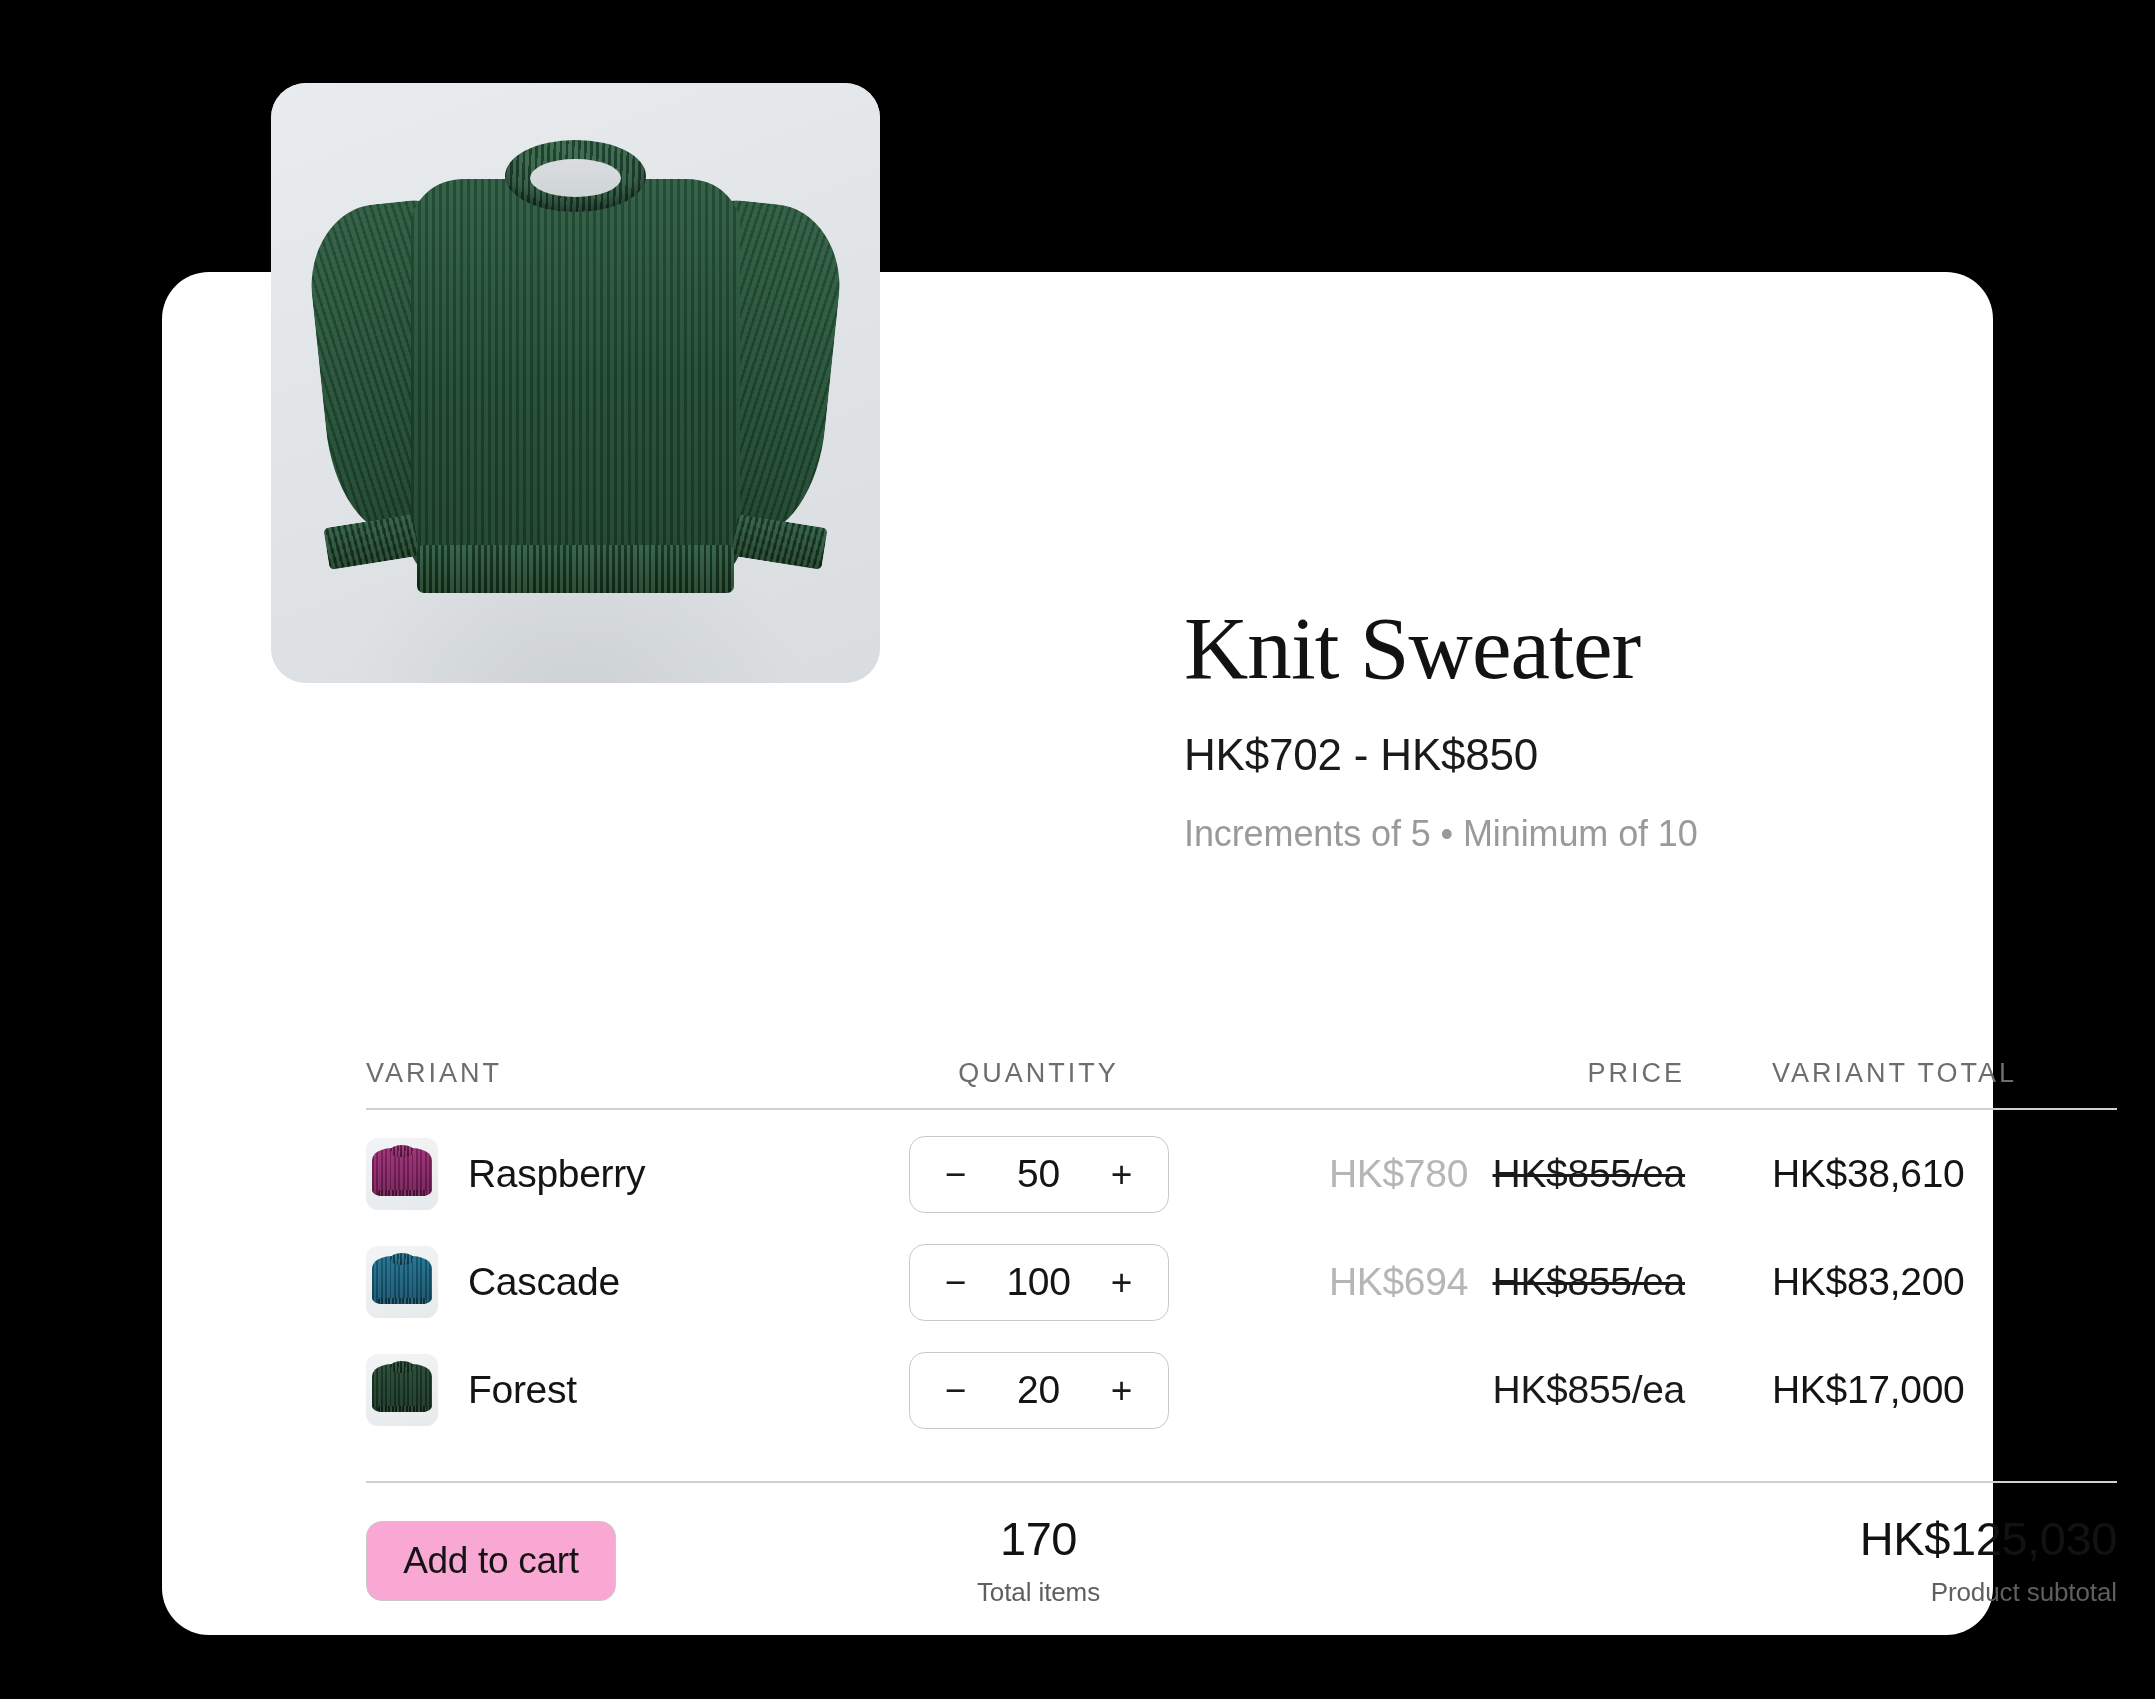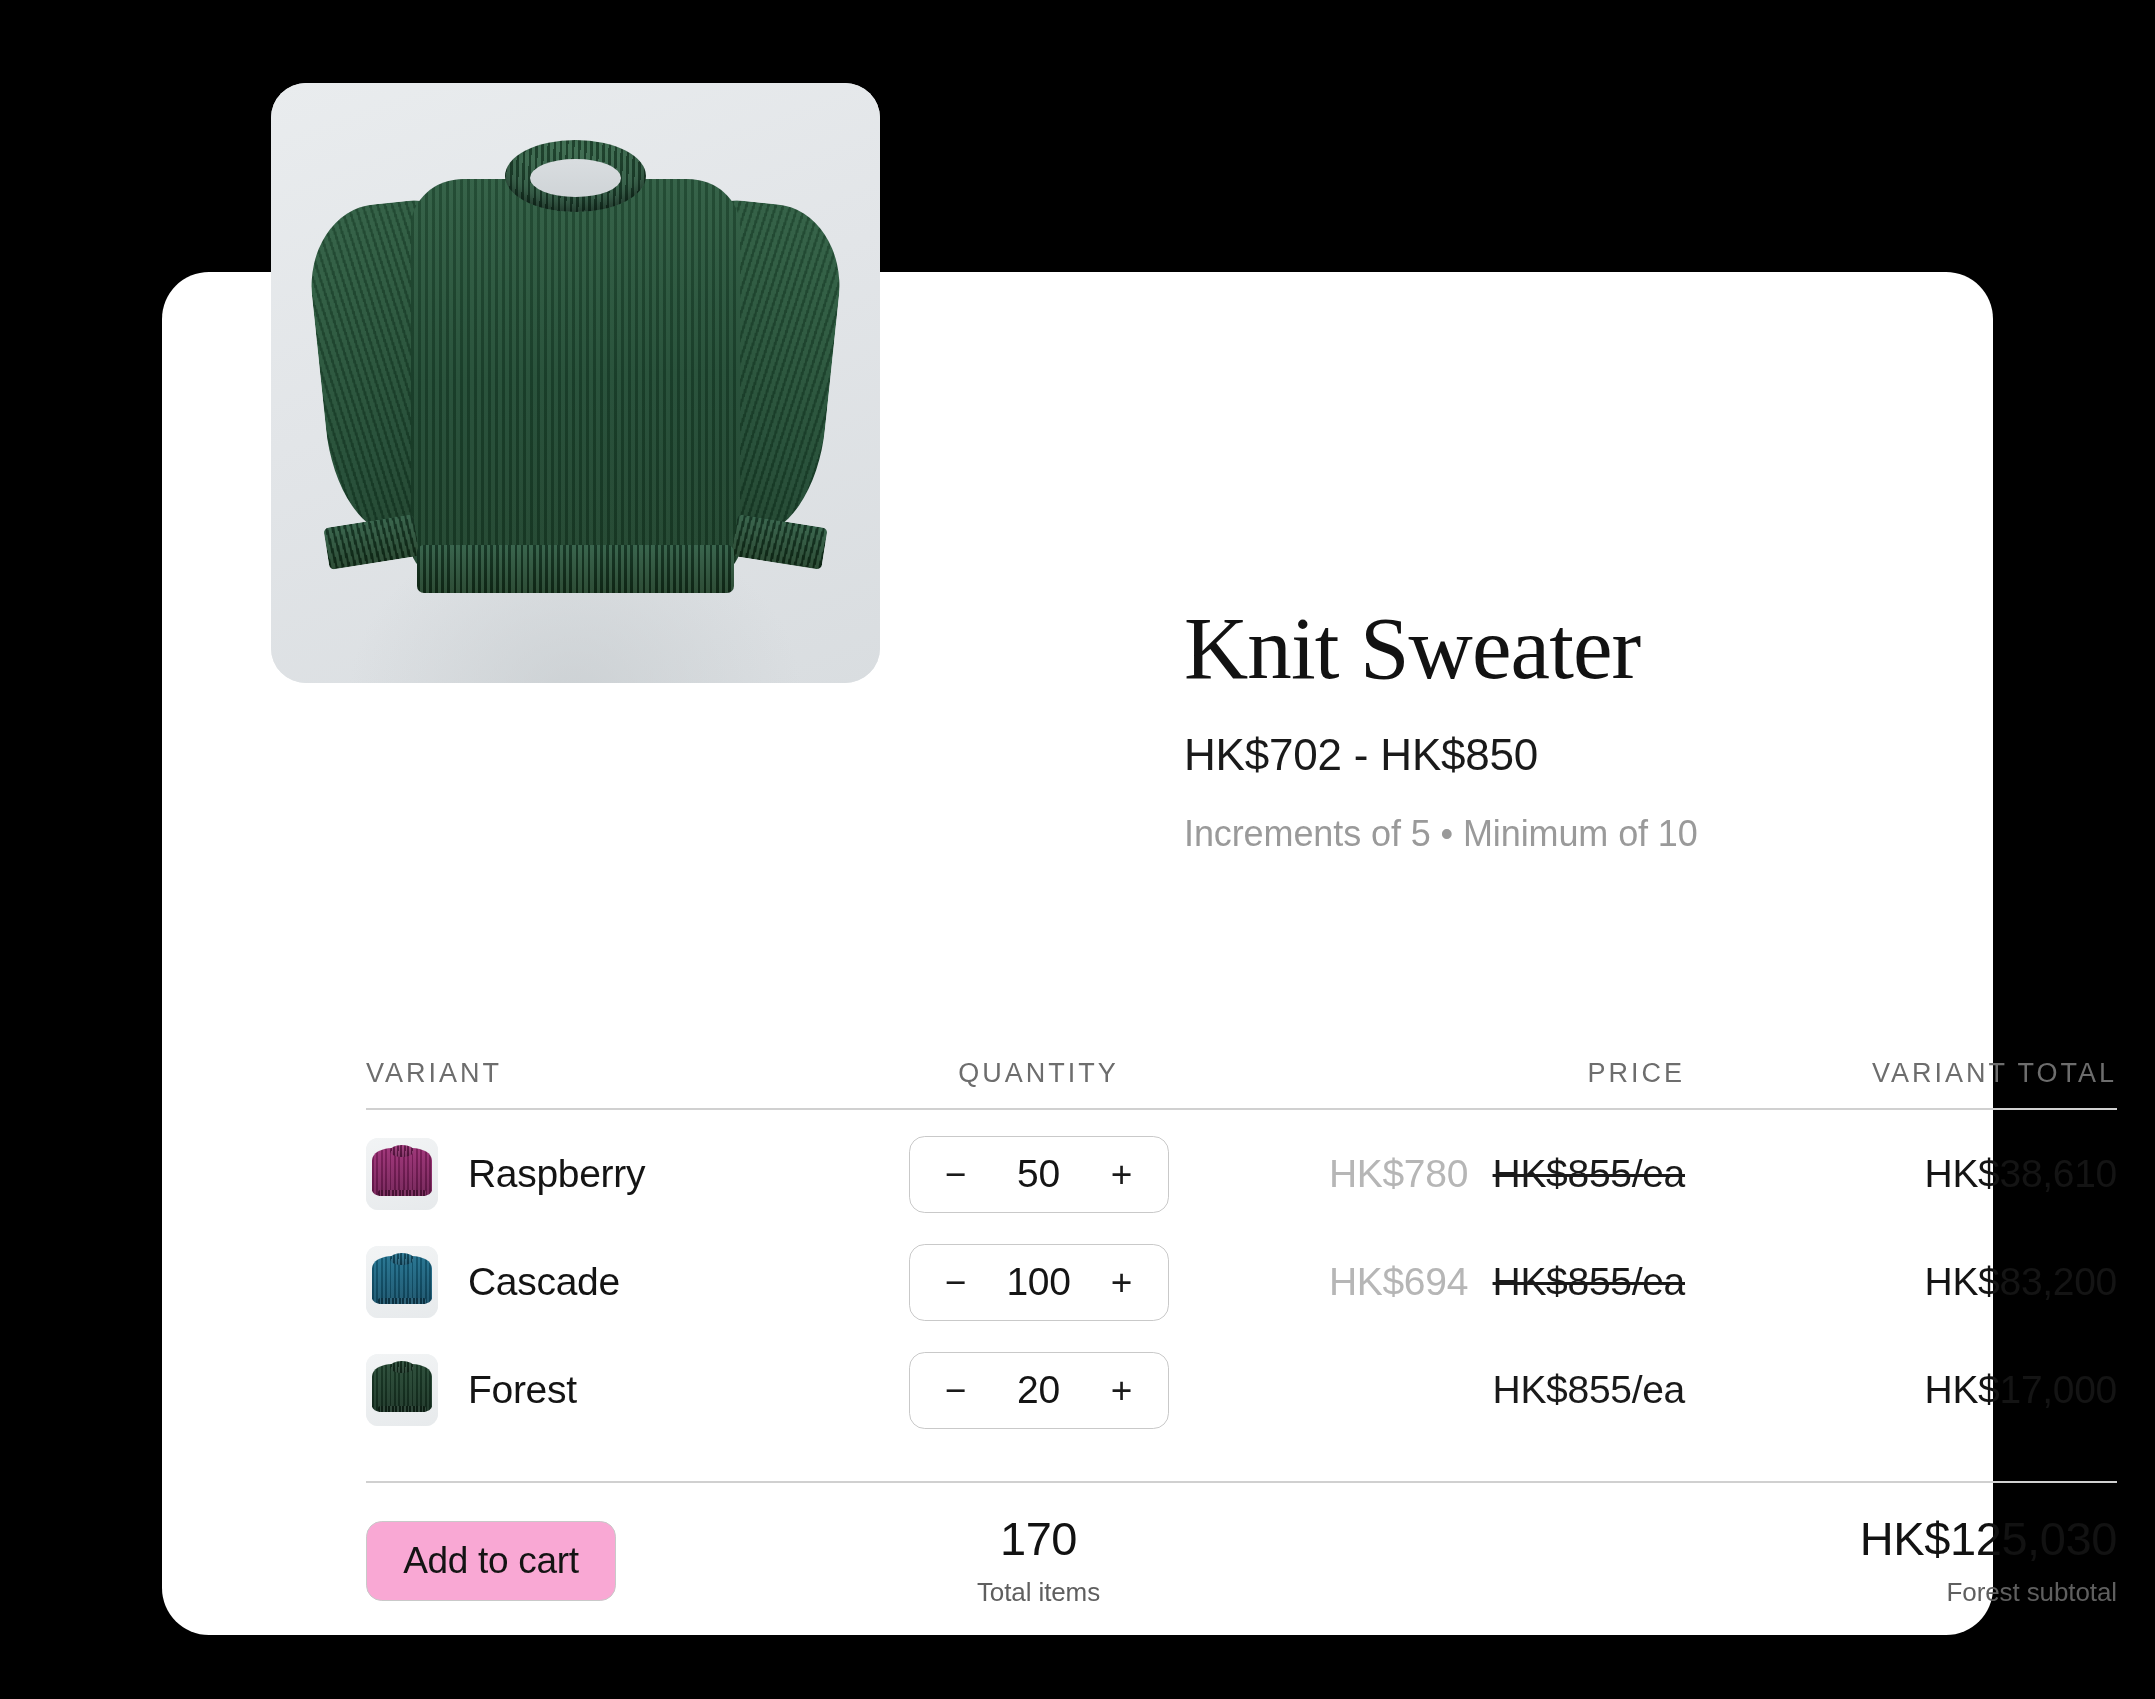--- a/index.html
+++ b/index.html
@@ -153,21 +153,21 @@
 
   .row {
     display: flex;
     align-items: center;
     width: 100%;
   }
 
   .col-variant    { width: 489px; display: flex; align-items: center; }
   .col-quantity   { width: 367px; display: flex; justify-content: center; }
   .col-price      { flex: 1; display: flex; align-items: baseline; justify-content: flex-end; gap: 24.5px; padding-right: 87px; }
-  .col-total      { width: 345px; text-align: right; }
+  .col-total      { width: 345px; }
 
   
   .table-head {
     padding-bottom: 19px;
   }
   .th {
     font-size: 27px;
     letter-spacing: 3px;
     color: #6d6d6d;
     font-weight: 400;
@@ -452,21 +452,21 @@
           <div class="add-to-cart">
             <span>Add to cart</span>
           </div>
         </div>
         <div class="foot-mid">
           <div class="big-num">170</div>
           <div class="small-label">Total items</div>
         </div>
         <div class="foot-right">
           <div class="big-num">HK$125,030</div>
-          <div class="small-label">Forest subtotal</div>
+          <div class="small-label">Product subtotal</div>
         </div>
       </div>
 
     </div>
   </div>
 
   <div class="hero-image">
     <div class="photo"></div>
     <div class="sw sw-sleeve-l"></div>
     <div class="sw sw-sleeve-r"></div>

